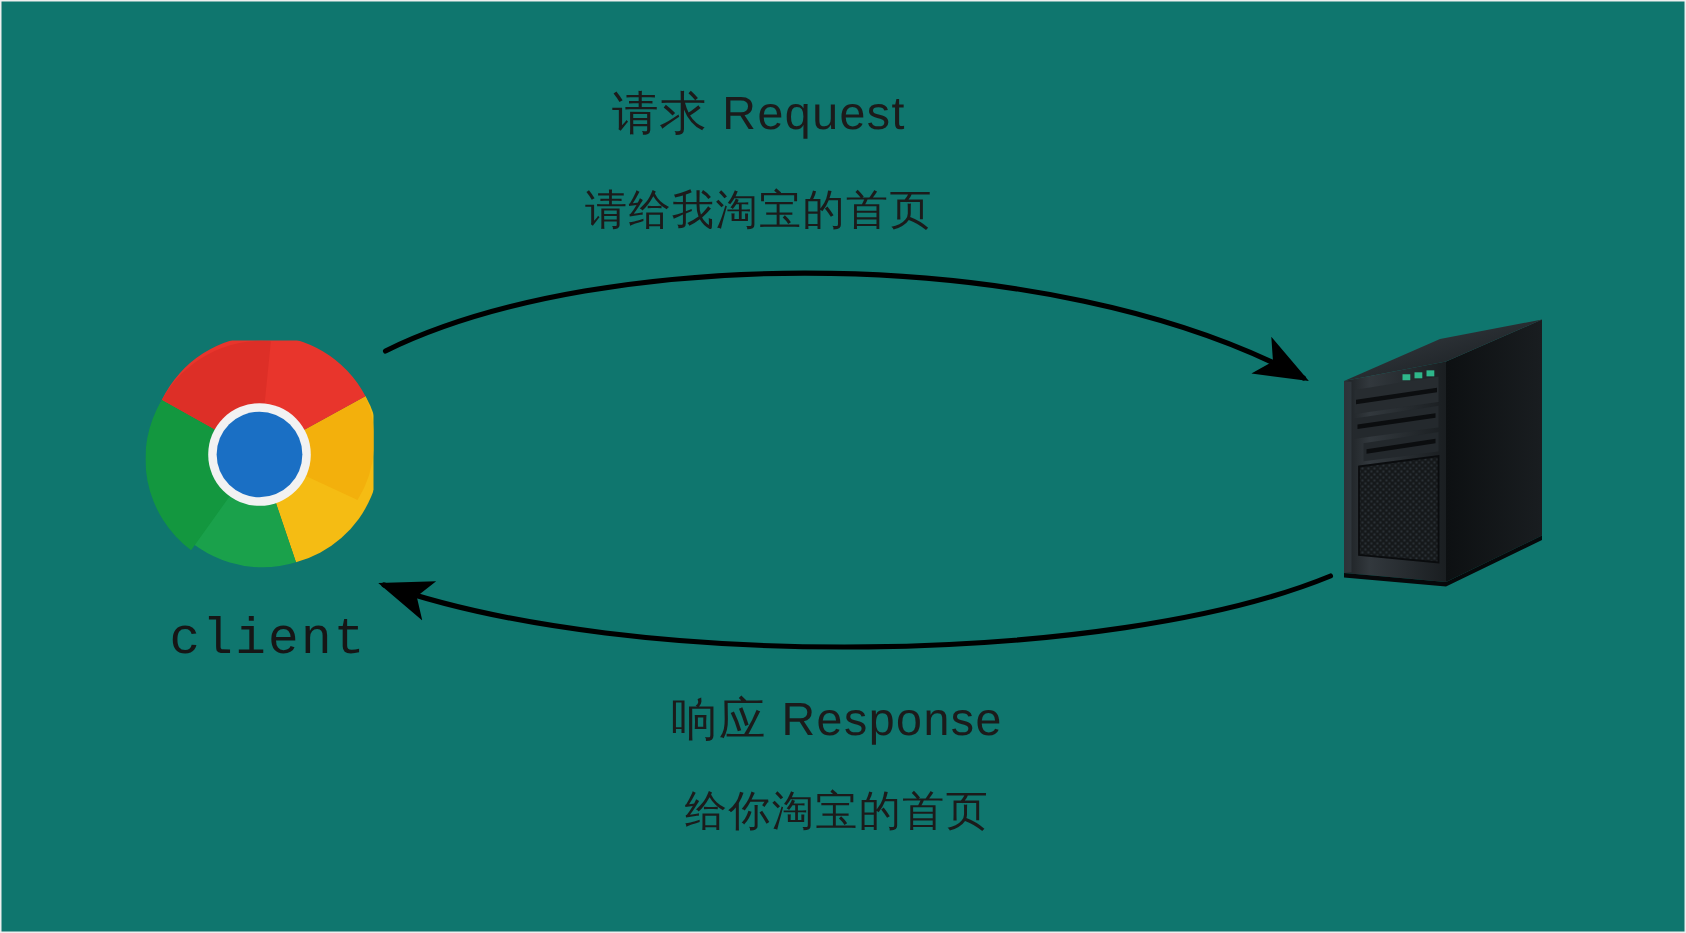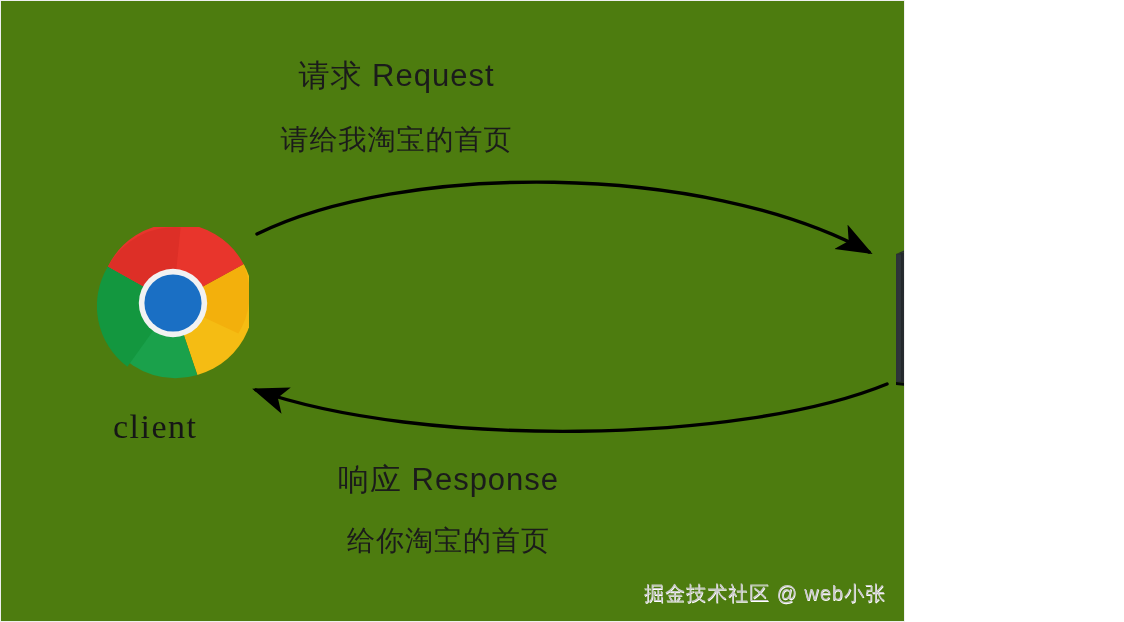--- a/index.html
+++ b/index.html
@@ -6,23 +6,23 @@
   html, body {
     margin: 0;
     padding: 0;
     background: #ffffff;
   }
   body {
     font-family: "Liberation Sans", "DejaVu Sans", sans-serif;
   }
   #diagram-canvas {
     position: relative;
-    width: 905px;
+    width: 1124px;
     height: 622px;
-    background: #4d7c0f;
+    background: #0f766e;
     box-sizing: border-box;
     border: 1px solid #efefef;
     overflow: hidden;
   }
   .svg-layer {
     position: absolute;
     top: 0;
     left: 0;
     width: 1124px;
     height: 622px;
@@ -46,21 +46,21 @@
   .flow-label.res-main  { top: 458px; }
   .flow-label.res-sub   { top: 521px; font-size: 28px; }
   .flow-label.req-main, .flow-label.req-sub,
   .flow-label.res-main, .flow-label.res-sub {
     transform: translateX(-56px);
   }
   .flow-label.res-main, .flow-label.res-sub {
     transform: translateX(-4px);
   }
   .node-label {
-    font-family: Liberation Serif, serif;
+    font-family: Liberation Mono, monospace;
     font-size: 34px;
     color: #161616;
     letter-spacing: 1.5px;
     text-align: right;
   }
   #client-label { left: 112px; top: 407px; }
   #server-label { left: 903px; top: 407px; }
 
   
   #client-icon {
@@ -173,15 +173,14 @@
   </svg>
 
   <div class="txt flow-label req-main">请求 Request</div>
   <div class="txt flow-label req-sub">请给我淘宝的首页</div>
 
   <div class="txt flow-label res-main">响应 Response</div>
   <div class="txt flow-label res-sub">给你淘宝的首页</div>
 
   <div class="txt node-label" id="client-label">client</div>
 
-  <div id="watermark">掘金技术社区 @ web小张</div>
 
 </div>
 
 </body></html>

